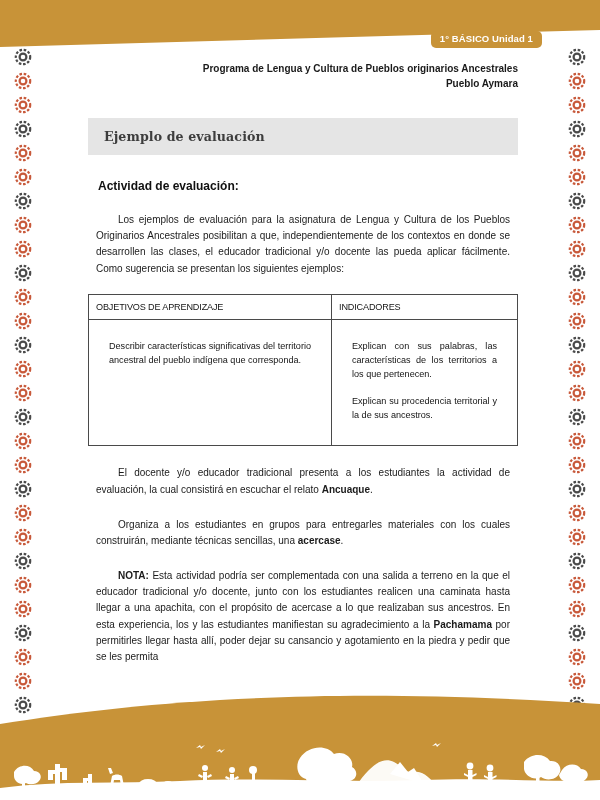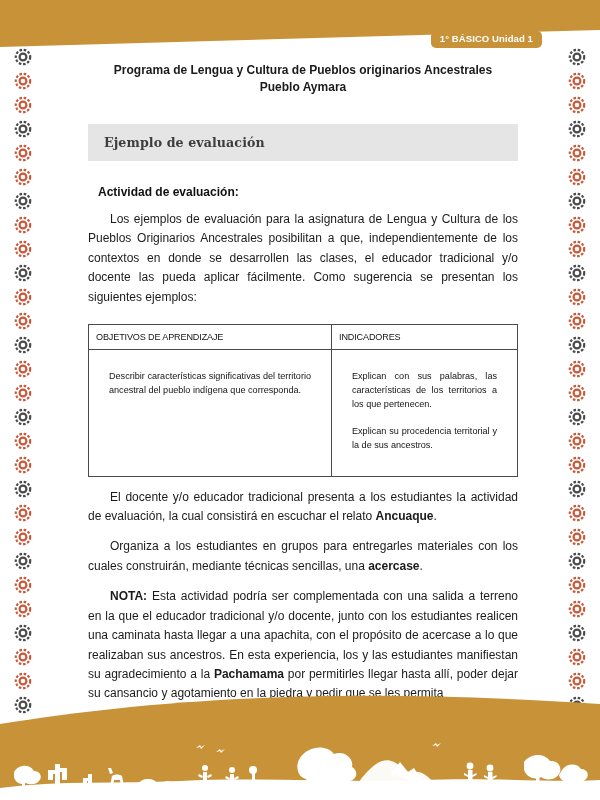--- a/index.html
+++ b/index.html
@@ -71,22 +71,22 @@
   .content {
     position: absolute;
     left: 88px;
     top: 0;
     width: 430px;
   }
 
   .doc-title {
     margin: 0;
     padding-top: 62px;
-    text-align: center;
-    font-size: 12px;
+    text-align: right;
+    font-size: 10px;
     font-weight: bold;
     color: #1a1a1a;
     line-height: 1.45;
   }
 
   .eval-banner {
     margin-top: 27px;
     height: 37px;
     background: #e5e5e5;
     display: flex;
@@ -105,23 +105,23 @@
   .section-head {
     margin: 0;
     padding-top: 24px;
     padding-left: 10px;
     font-size: 12px;
     font-weight: bold;
     color: #111111;
   }
 
   p.body-text {
-    margin: 0;
+    margin: 8px;
     padding-top: 11px;
-    font-size: 12px;
+    font-size: 10px;
     line-height: 1.62;
     color: #1b1b1b;
     text-align: justify;
     text-indent: 22px;
   }
   p.body-text b { font-weight: bold; }
 
   
   .oa-table {
     margin-top: 17px;

